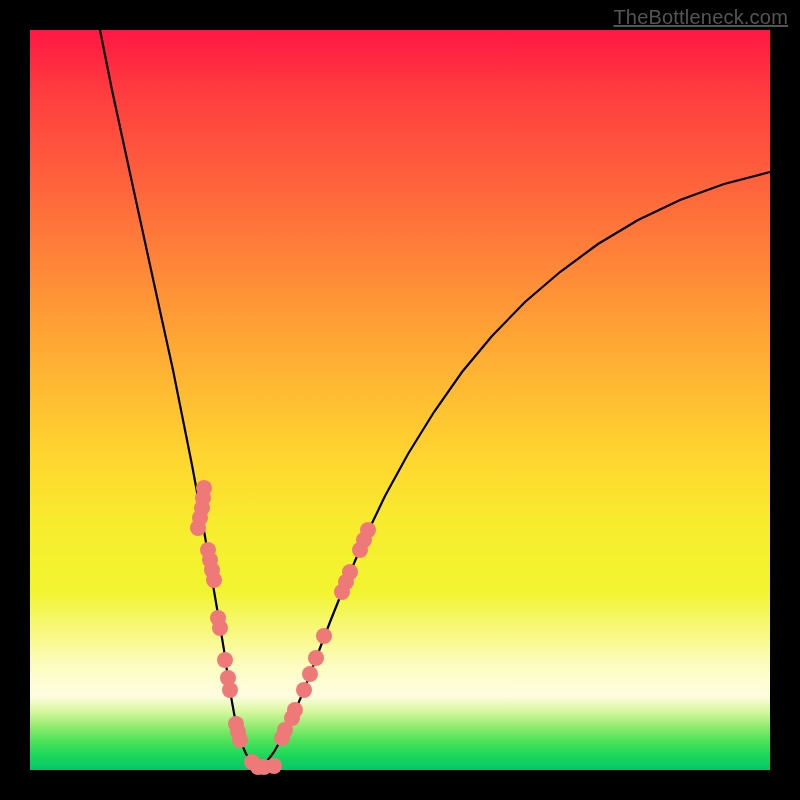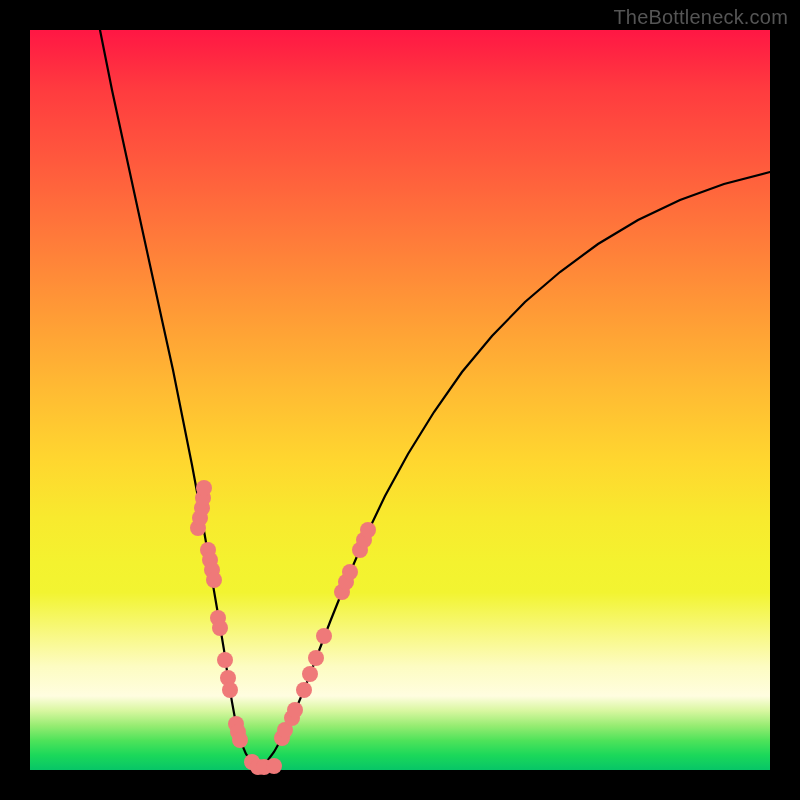--- a/index.html
+++ b/index.html
@@ -48,20 +48,21 @@
     );
   }
   .watermark {
     position: absolute;
     top: 6px;
     right: 12px;
     color: #555;
     font-size: 20px;
     letter-spacing: 0.2px;
     user-select: none;
+    text-decoration: underline;
   }
   svg.curve {
     position: absolute;
     left: 0;
     top: 0;
     width: 740px;
     height: 740px;
     overflow: visible;
   }
   .stroke {

